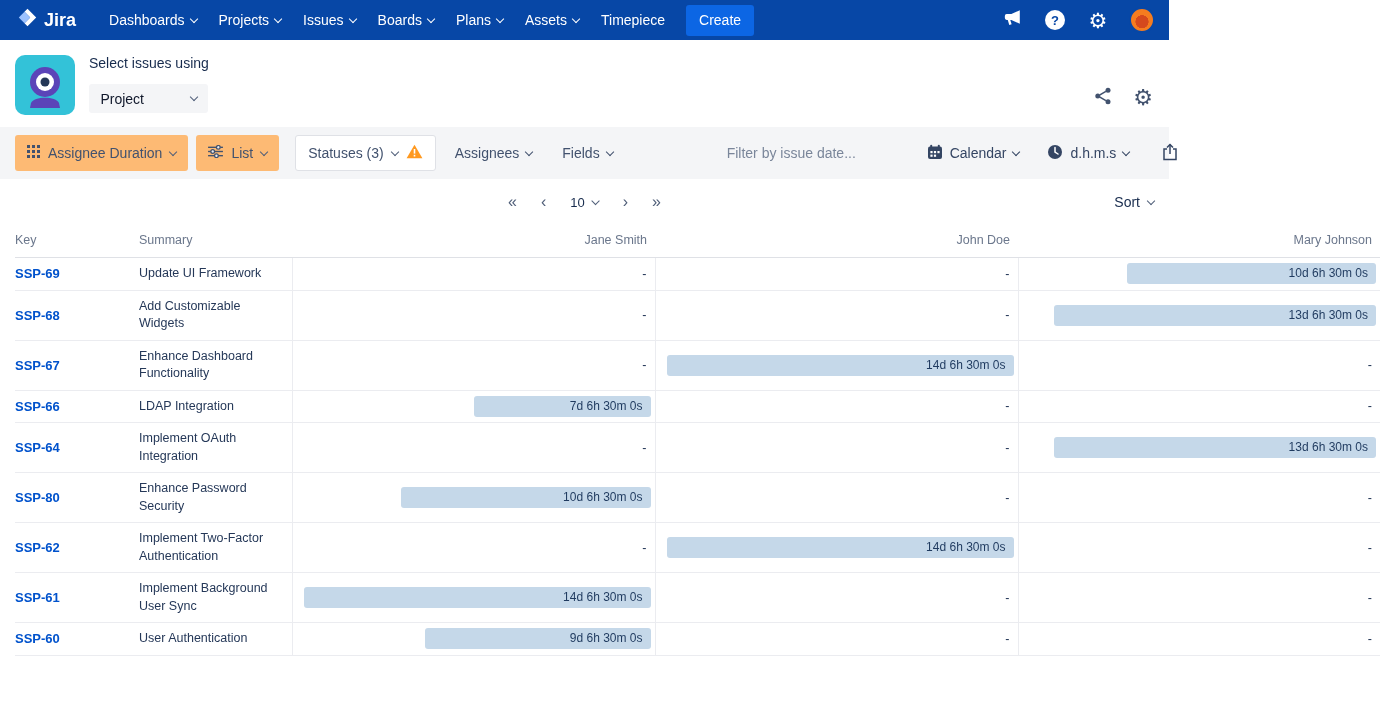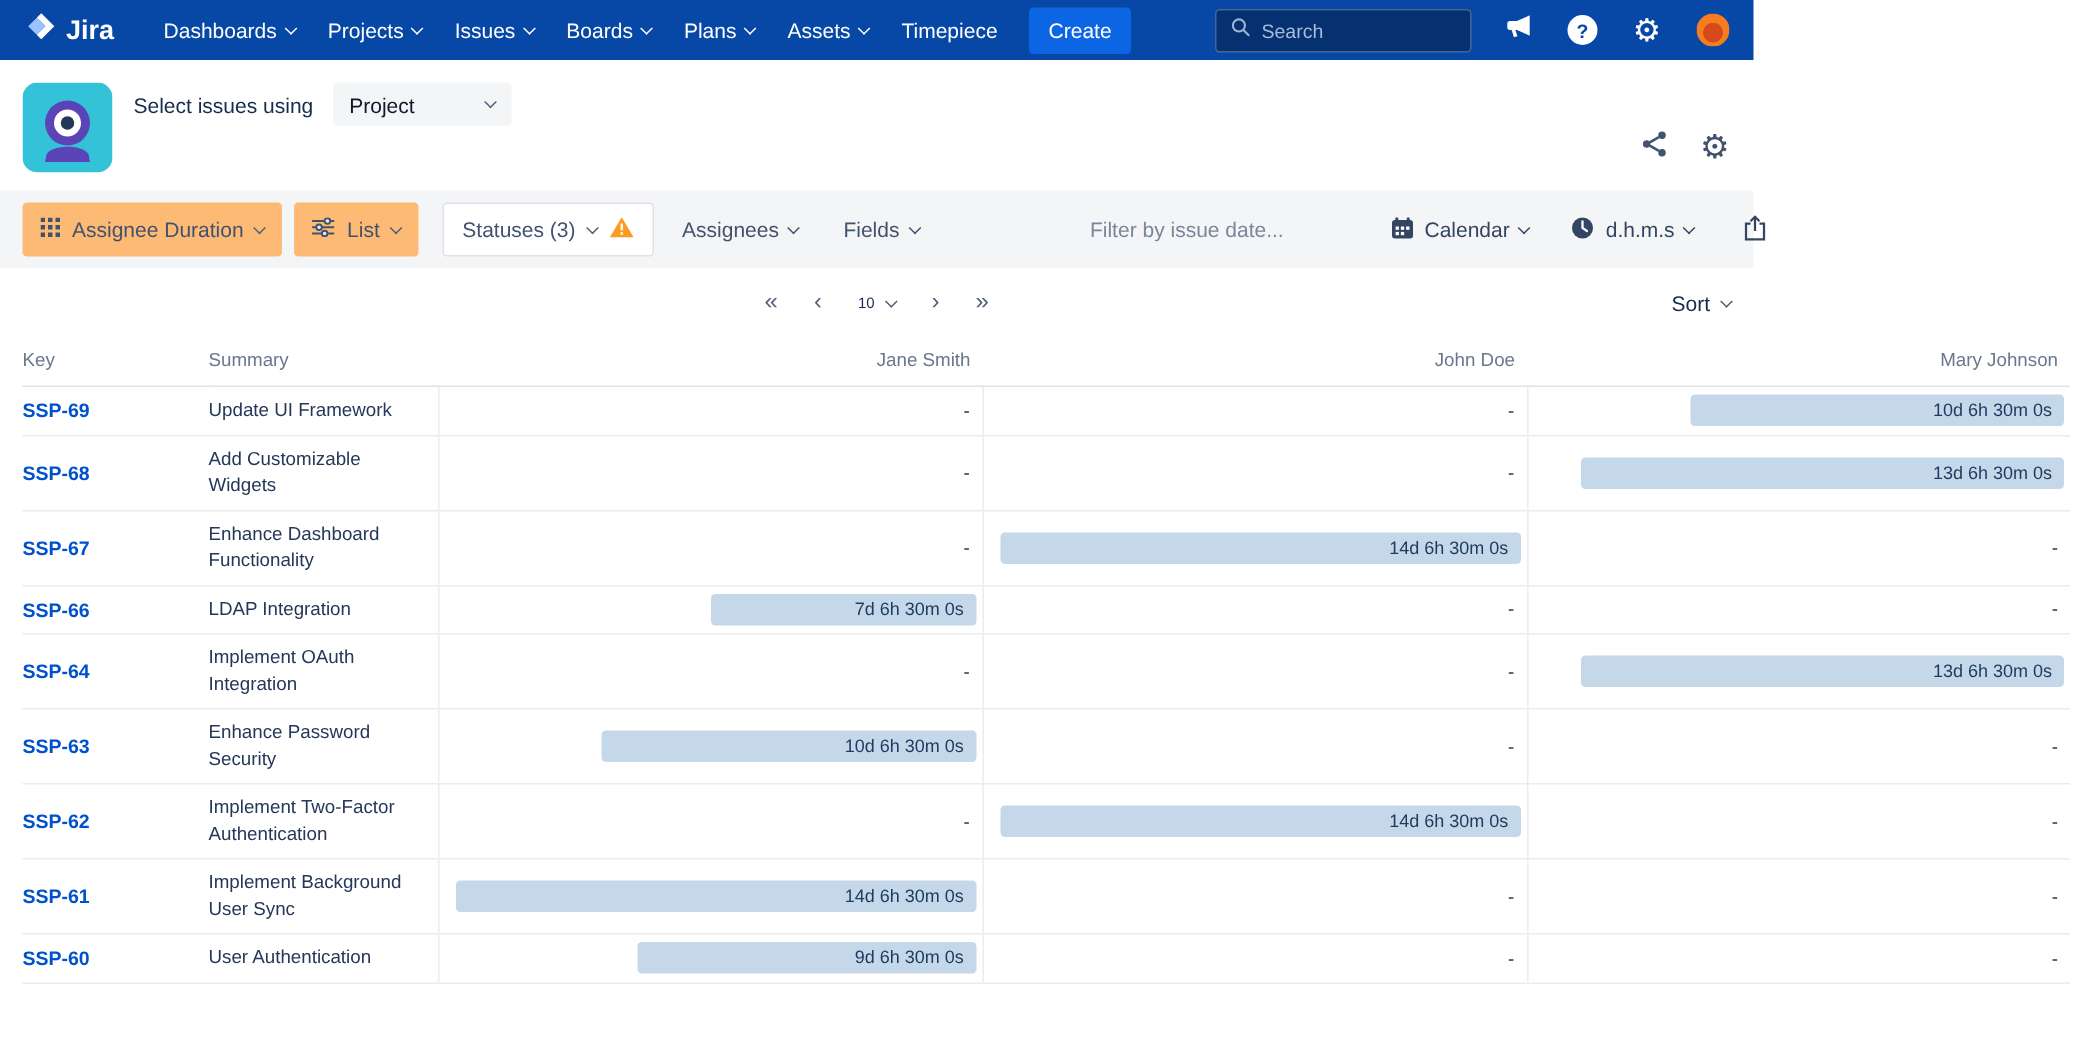--- a/index.html
+++ b/index.html
@@ -35,21 +35,21 @@
                  align-items:center; justify-content:center; }
   .avatar { width:26px; height:26px; border-radius:50%;
             background:radial-gradient(circle at 50% 58%, #D5491D 0 38%, #F57C1F 40%);
             border:2px solid #0747A6; cursor:pointer; }
 
   
   .header { display:flex; gap:14px; padding:15px 16px 12px 15px; background:#fff;
             flex:0 0 auto; }
   .app-icon { width:60px; height:60px; flex:0 0 auto; cursor:default; }
   .select-col { display:flex; flex-direction:column; gap:9px; }
-  .select-row1 { display:flex; align-items:center; gap:13px; }
+  .select-row1 { display:flex; align-items:center; gap:13px;flex-direction:column; }
   .select-label { font-size:14px; color:#172B4D; }
   .select { background:#F4F5F7; border-radius:3px; height:29px; display:flex;
             align-items:center; justify-content:space-between; gap:10px;
             padding:0 11px; font-size:14px; color:#0f172a; cursor:pointer; }
   .select .chev { color:#505F79; }
   .select-small { width:119px; }
   .select-wide { width:368px; }
   .header-icons { margin-left:auto; display:flex; align-items:center; gap:20px;
                   margin-top:26px; color:#42526E; }
   .header-icons .gear-glyph { color:#42526E; font-size:22px; }
@@ -76,21 +76,21 @@
   
   .listbar { position:relative; display:flex; align-items:center; height:46px;
              padding:0 15px; background:#fff; flex:0 0 auto; }
   .listbar-left { display:flex; align-items:center; gap:10px; }
   .issues-count { font-size:14px; color:#172B4D; }
   .chart-btn { background:#F4F5F7; border:none; border-radius:3px; padding:5px 6px;
                display:flex; align-items:center; cursor:pointer; }
   .pagination { position:absolute; left:50%; transform:translateX(-50%);
                 display:flex; align-items:center; gap:24px; color:#505F79; }
   .pg-glyph { font-size:16px; cursor:pointer; line-height:1; }
-  .pg-size { display:flex; align-items:center; gap:8px; font-size:10px;
+  .pg-size { display:flex; align-items:center; gap:8px; font-size:13px;
              color:#172B4D; cursor:pointer; }
   .sortbar { margin-left:auto; display:flex; align-items:center; gap:8px;
              font-size:14px; color:#172B4D; cursor:pointer; }
   .sortbar .chev { color:#505F79; }
 
   
   .table-wrap { flex:1 1 auto; }
   table { border-collapse:collapse; table-layout:fixed;
           width:1365px; margin-left:15px; }
   col.c-key { width:124px; } col.c-sum { width:153px; }
@@ -149,29 +149,20 @@
     <div class="nav-item">
         <span>Assets</span>
         <span class="chev"></span>
       </div>
     <div class="nav-item">
         <span>Timepiece</span>
       </div>
     <button class="create-btn">Create</button>
 
     <div class="nav-right">
-      <div class="search-box">
-        <span>
-          <svg width="14" height="14" viewBox="0 0 16 16">
-            <circle cx="6.8" cy="6.8" r="4.6" fill="none" stroke="#9FB3D1" stroke-width="1.6"></circle>
-            <line x1="10.4" y1="10.4" x2="14.2" y2="14.2" stroke="#9FB3D1" stroke-width="1.6" stroke-linecap="round"></line>
-          </svg>
-        </span>
-        <input placeholder="Search" style="">
-      </div>
       <div class="nav-ico">
         <span>
           <svg width="22" height="22" viewBox="0 0 24 24">
             <path d="M20.5 3.5l-9.2 4.2H6.2a2 2 0 0 0-2 2v2.4a2 2 0 0 0 2 2h1.2l1.6 5.4 2.6-.8-1.5-4.6h1.2l9.2 4.2z" fill="#FFFFFF"></path>
           </svg>
         </span>
       </div>
       <div class="nav-ico">
         <span class="help-circle">?</span>
       </div>
@@ -380,21 +371,21 @@
           <tr>
             <td class="key-cell"><a href="#">SSP-64</a></td>
             <td class="summary-cell">Implement OAuth Integration</td>
             <td class="dur-cell empty">-</td>
             <td class="dur-cell empty">-</td>
             <td class="dur-cell">
               <div class="bar" style="width: 91.1%;">13d 6h 30m 0s</div>
             </td>
           </tr>
           <tr>
-            <td class="key-cell"><a href="#">SSP-63</a></td>
+            <td class="key-cell"><a href="#">SSP-80</a></td>
             <td class="summary-cell">Enhance Password Security</td>
             <td class="dur-cell">
               <div class="bar" style="width: 70.5%;">10d 6h 30m 0s</div>
             </td>
             <td class="dur-cell empty">-</td>
             <td class="dur-cell empty">-</td>
           </tr>
           <tr>
             <td class="key-cell"><a href="#">SSP-62</a></td>
             <td class="summary-cell">Implement Two-Factor Authentication</td>

